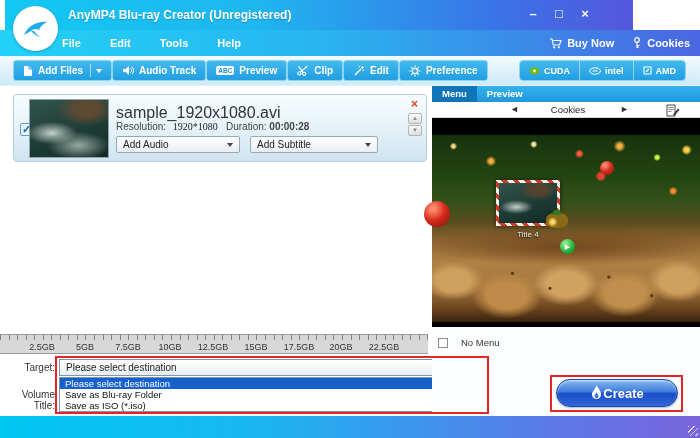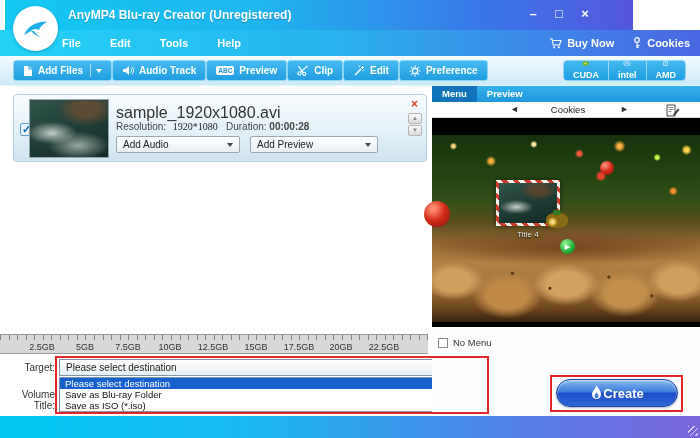--- a/index.html
+++ b/index.html
@@ -38,21 +38,21 @@
     border:1px solid #8ed4f4; border-radius:3px; color:#fff; font-size:10px; font-weight:bold; cursor:default; }
   .tbtn .sep { width:1px; height:13px; background:rgba(255,255,255,.55); margin-left:2px; }
   .dd-tri { width:0; height:0; border-left:3.5px solid transparent; border-right:3.5px solid transparent;
     border-top:4px solid #fff; }
   .abc-badge { background:#fff; color:#1e90d6; font-size:6.5px; font-weight:bold;
     border-radius:2px; padding:1px 2px; line-height:7px; }
   .hw-group { position:absolute; right:14px; top:4px; height:21px; display:flex; align-items:center;
     background:linear-gradient(180deg,#45b9ef 0%,#209fe2 100%);
     border:1px solid #8ed4f4; border-radius:4px; }
   .hw-cell { display:flex; align-items:center; gap:4px; padding:0 9px; color:#fff;
-    font-size:9px; font-weight:bold; height:100%;flex-direction:column; }
+    font-size:9px; font-weight:bold; height:100%; }
   .hw-cell + .hw-cell { border-left:1px solid rgba(255,255,255,.5); }
 
   
   .left-panel { position:absolute; left:0; top:86px; width:428px; height:248px; background:#fff; }
   .file-card { position:absolute; left:13px; top:8px; width:414px; height:68px;
     background:linear-gradient(180deg,#f8fcfe 0%,#e3f1f8 55%,#cfe4f0 100%);
     border:1px solid #b2d2e2; border-radius:4px; }
   .chk { position:absolute; left:6px; top:28px; width:13px; height:13px; background:#e8f3fa;
     border:1px solid #5e9cc6; border-radius:2px; color:#0d6eb8; font-size:11px; font-weight:bold;
     line-height:11px; text-align:center; }
@@ -150,21 +150,21 @@
       radial-gradient(circle 5px at 72% 55%, #ffe08a 20%, #caa12e 70%, #8a6a14 100%);
     border-radius:40%; }
   .bells::before { content:""; position:absolute; left:7px; top:-3px; width:8px; height:5px;
     background:#2f7a22; border-radius:2px; }
   .scene-title { position:absolute; left:58px; top:95px; width:76px; text-align:center;
     color:#e9e9e9; font-size:8px; text-shadow:0 1px 2px #000; }
   .play-btn { position:absolute; left:128px; top:104px; width:15px; height:15px; border-radius:50%;
     background:radial-gradient(circle at 35% 30%, #8cf08c 5%, #1faf3a 60%, #0c7a20 100%);
     color:#fff; font-size:7px; line-height:15px; text-align:center; }
   .right-bottom { position:absolute; left:432px; top:327px; width:268px; height:89px; background:#fcfdfe; }
-  .nomenu { position:absolute; left:6px; top:10px; display:flex; align-items:center; gap:5px;
+  .nomenu { position:absolute; left:6px; top:10px; display:flex; align-items:center; gap:13px;
     font-size:9.5px; color:#333; }
   .nomenu .box { width:10px; height:10px; background:#fff; border:1px solid #8a8a8a; }
   .create-btn { position:absolute; left:556px; top:379px; width:122px; height:28px; border-radius:14px;
     background:linear-gradient(180deg,#85bbf0 0%,#3f7cdc 45%,#1d4fc8 52%,#2f66d8 100%);
     border:1px solid #1a44a8; box-shadow:inset 0 1px 2px rgba(255,255,255,.65), 0 1px 2px rgba(0,30,90,.3);
     display:flex; align-items:center; justify-content:center; gap:0;
     color:#fff; font-size:13px; font-weight:bold; }
 
   
   .statusbar { position:absolute; left:0; top:416px; width:700px; height:22px;
@@ -300,21 +300,21 @@
       </div>
       <div class="frow2">
         <span>Duration:</span>
         <b>00:00:28</b>
       </div>
       <div class="mini-select" style="left:102px; width:124px;">
         <span>Add Audio</span>
         <span class="tri"></span>
       </div>
       <div class="mini-select" style="left:236px; width:128px;">
-        <span>Add Preview</span>
+        <span>Add Subtitle</span>
         <span class="tri"></span>
       </div>
       <span class="item-x">×</span>
       <div class="spin">
         <span>▲</span>
         <span>▼</span>
       </div>
     </div>
   </div>
 

